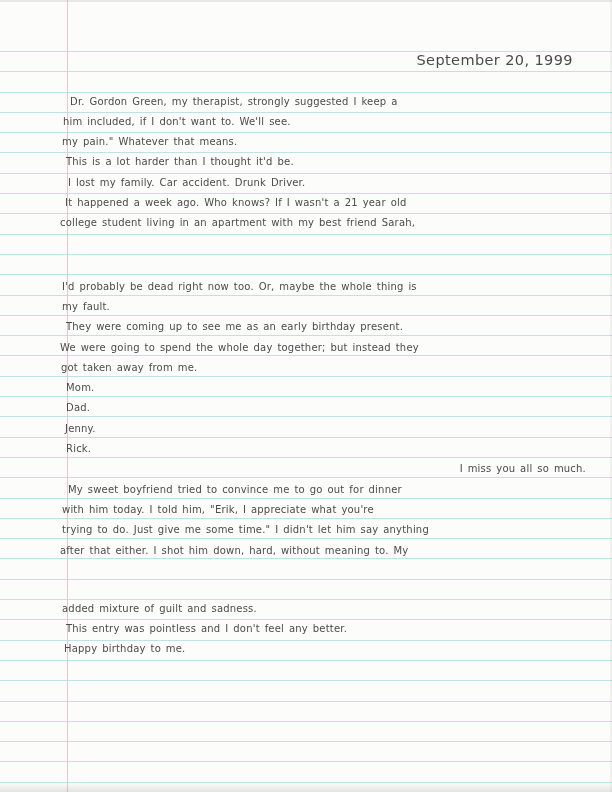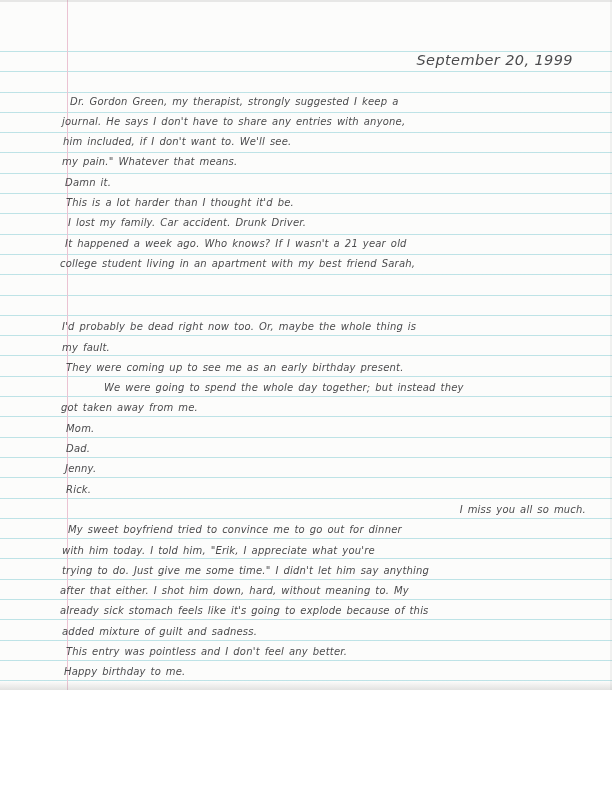--- a/index.html
+++ b/index.html
@@ -5,25 +5,24 @@
   :root {
     --paper: #fcfcfb;
     --rule: #b7e0e4;
     --margin-line: #ebc3d3;
     --ink: #4b4b4d;
   }
   html, body { margin: 0; padding: 0; background: #ffffff; }
   .sheet {
     position: relative;
     width: 612px;
-    height: 690px;
+    height: 792px;
     background: var(--paper);
     overflow: hidden;
     font-family: "DejaVu Sans", sans-serif;
-    font-style: italic;
   }
   
   .rules {
     position: absolute;
     left: 0; top: 51px;
     width: 100%; height: 741px;
     background-image: repeating-linear-gradient(
       to bottom,
       var(--rule) 0px, var(--rule) 1px,
       transparent 1px, transparent 20.3px);
@@ -78,40 +77,37 @@
   <div class="rules"></div>
   <div class="margin-line"></div>
   <div class="edge-top"></div>
   <div class="edge-right"></div>
   <div class="edge-bottom"></div>
 
   <div class="date">September 20, 1999</div>
 
   <div class="body">
       <div class="row" style="padding-left: 10px;">Dr. Gordon Green, my therapist, strongly suggested I keep a</div>
-      <div class="row" style="padding-left: 2px;">journal. He says I don't have to share any entries with anyone,</div>
       <div class="row" style="padding-left: 3px;">him included, if I don't want to. We'll see.</div>
       <div class="row" style="padding-left: 2px;">my pain." Whatever that means.</div>
-      <div class="row" style="padding-left: 5px;">Damn it.</div>
       <div class="row" style="padding-left: 6px;">This is a lot harder than I thought it'd be.</div>
       <div class="row" style="padding-left: 8px;">I lost my family. Car accident. Drunk Driver.</div>
       <div class="row" style="padding-left: 5px;">It happened a week ago. Who knows? If I wasn't a 21 year old</div>
       <div class="row" style="padding-left: 0px;">college student living in an apartment with my best friend Sarah,</div>
       <div class="row" style="padding-left: 2px; margin-top: 43px;">I'd probably be dead right now too. Or, maybe the whole thing is</div>
       <div class="row" style="padding-left: 2px;">my fault.</div>
       <div class="row" style="padding-left: 6px;">They were coming up to see me as an early birthday present.</div>
-      <div class="row" style="padding-left: 0px; margin-left: 44px;">We were going to spend the whole day together; but instead they</div>
+      <div class="row" style="padding-left: 0px;">We were going to spend the whole day together; but instead they</div>
       <div class="row" style="padding-left: 1px;">got taken away from me.</div>
       <div class="row" style="padding-left: 6px;">Mom.</div>
       <div class="row" style="padding-left: 6px;">Dad.</div>
       <div class="row" style="padding-left: 5px;">Jenny.</div>
       <div class="row" style="padding-left: 6px;">Rick.</div>
       <div class="row" style="padding-left: 5px; text-align: right;">I miss you all so much.</div>
       <div class="row" style="padding-left: 8px;">My sweet boyfriend tried to convince me to go out for dinner</div>
       <div class="row" style="padding-left: 2px;">with him today. I told him, "Erik, I appreciate what you're</div>
       <div class="row" style="padding-left: 2px;">trying to do. Just give me some time." I didn't let him say anything</div>
       <div class="row" style="padding-left: 0px;">after that either. I shot him down, hard, without meaning to. My</div>
-      <div class="row" style="padding-left: 0px;">already sick stomach feels like it's going to explode because of this</div>
-      <div class="row" style="padding-left: 2px;">added mixture of guilt and sadness.</div>
+      <div class="row" style="padding-left: 2px; margin-top: 38px;">added mixture of guilt and sadness.</div>
       <div class="row" style="padding-left: 6px;">This entry was pointless and I don't feel any better.</div>
       <div class="row" style="padding-left: 4px;">Happy birthday to me.</div>
     </div>
 </div>
 
 </body></html>

